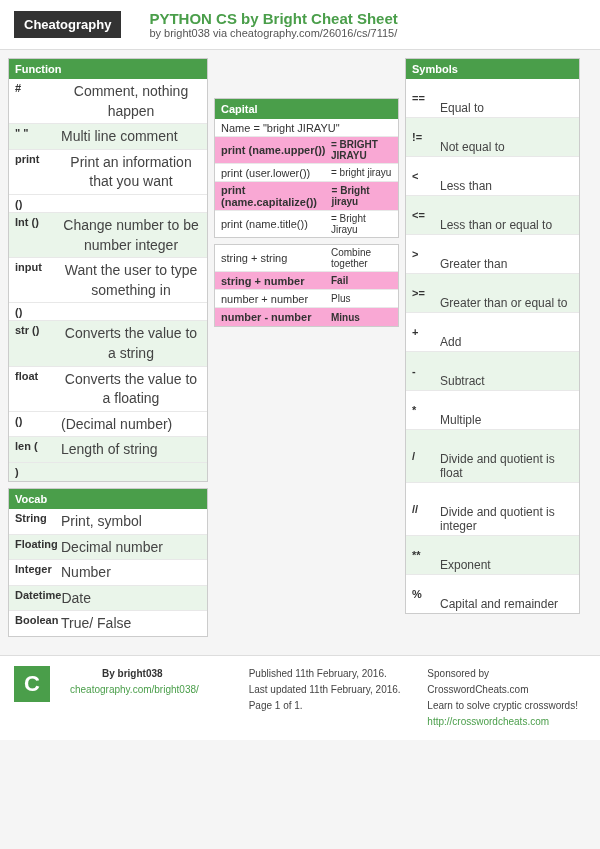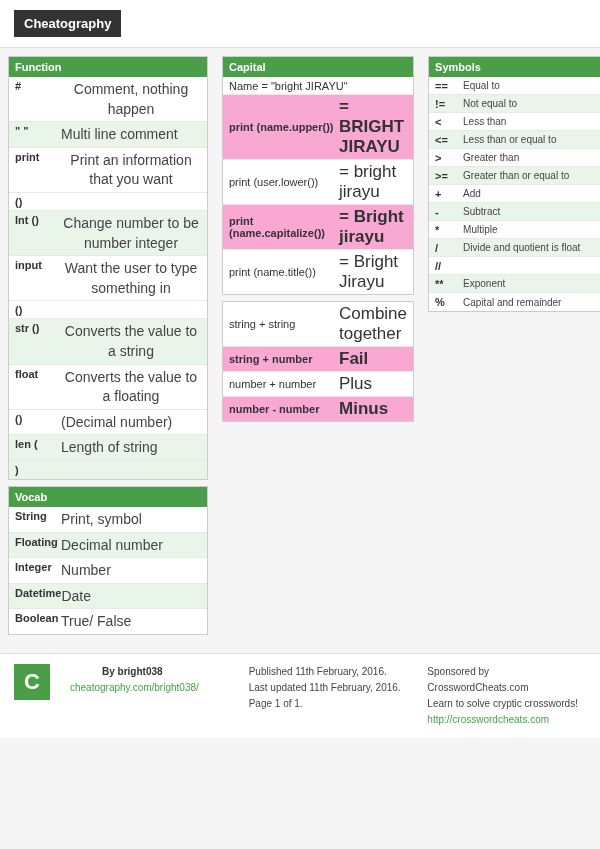--- a/index.html
+++ b/index.html
@@ -34,28 +34,28 @@
       font-weight: bold;
     }
     .header-text p {
       font-size: 11px;
       color: #555;
     }
 
     
     .main-content {
       display: flex;
-      gap: 14px;
+      gap: 6px;
       padding: 8px;
       align-items: flex-start;
     }
 
     
     .col-left { flex: 0 0 200px; }
-    .col-mid { flex: 0 0 185px; }
+    .col-mid { flex: 0 0 185px; margin-top: 40px; }
     .col-right { flex: 0 0 175px; }
 
     
     .section {
       margin-bottom: 6px;
       border: 1px solid #ccc;
     }
     .section-header {
       background: #4a9e4a;
       color: #fff;
@@ -97,39 +97,39 @@
     .cap-row {
       display: flex;
       padding: 2px 6px;
       border-bottom: 1px solid #e8e8e8;
       align-items: center;
       min-height: 18px;
     }
     .cap-row:last-child { border-bottom: none; }
     .cap-row.alt { background: #f9a8d4; font-weight: bold; }
     .cap-left { min-width: 110px; font-size: 11px; color: #333; }
-    .cap-right { font-size: 17px; color: #333; }
+    .cap-right { font-size: 10px; color: #333; }
 
     
     .sym-row {
       display: flex;
       padding: 2px 6px;
       border-bottom: 1px solid #e8e8e8;
       align-items: center;
       min-height: 18px;
     }
     .sym-row:last-child { border-bottom: none; }
     .sym-row.alt { background: #eaf5ea; }
     .sym-key {
       min-width: 28px;
       font-weight: bold;
       font-size: 11px;
       color: #333;
     }
-    .sym-val { font-size: 10px; color: #444; }
+    .sym-val { font-size: 12px; color: #444; margin-top: 20px; }
 
     
     .footer {
       display: flex;
       align-items: flex-start;
       padding: 10px 14px;
       background: #fff;
       border-top: 1px solid #ddd;
       margin-top: 4px;
       gap: 20px;
@@ -148,20 +148,24 @@
     }
     .footer-col { flex: 1; font-size: 10px; color: #444; line-height: 1.6; }
     .footer-col a { color: #4a9e4a; text-decoration: none; }
     .footer-col strong { color: #333; margin-left: 32px; }
   </style>
 </head>
 <body>
 
 <div class="header">
   <div class="logo-box">Cheatography</div>
+  <div class="header-text">
+    <h1>PYTHON CS by Bright Cheat Sheet</h1>
+    <p>by bright038 via cheatography.com/26016/cs/7115/</p>
+  </div>
 </div>
 
 <div class="main-content">
 
   <div class="col-left">
 
     <div class="section">
       <div class="section-header">Function</div>
       <div class="section-body">
         <div class="row">
@@ -334,20 +338,21 @@
         <div class="sym-row">
           <span class="sym-key">*</span>
           <span class="sym-val">Multiple</span>
         </div>
         <div class="sym-row alt">
           <span class="sym-key">/</span>
           <span class="sym-val">Divide and quotient is float</span>
         </div>
         <div class="sym-row">
           <span class="sym-key">//</span>
+          <span class="sym-val">Divide and quotient is integer</span>
         </div>
         <div class="sym-row alt">
           <span class="sym-key">**</span>
           <span class="sym-val">Exponent</span>
         </div>
         <div class="sym-row">
           <span class="sym-key">%</span>
           <span class="sym-val">Capital and remainder</span>
         </div>
       </div>

